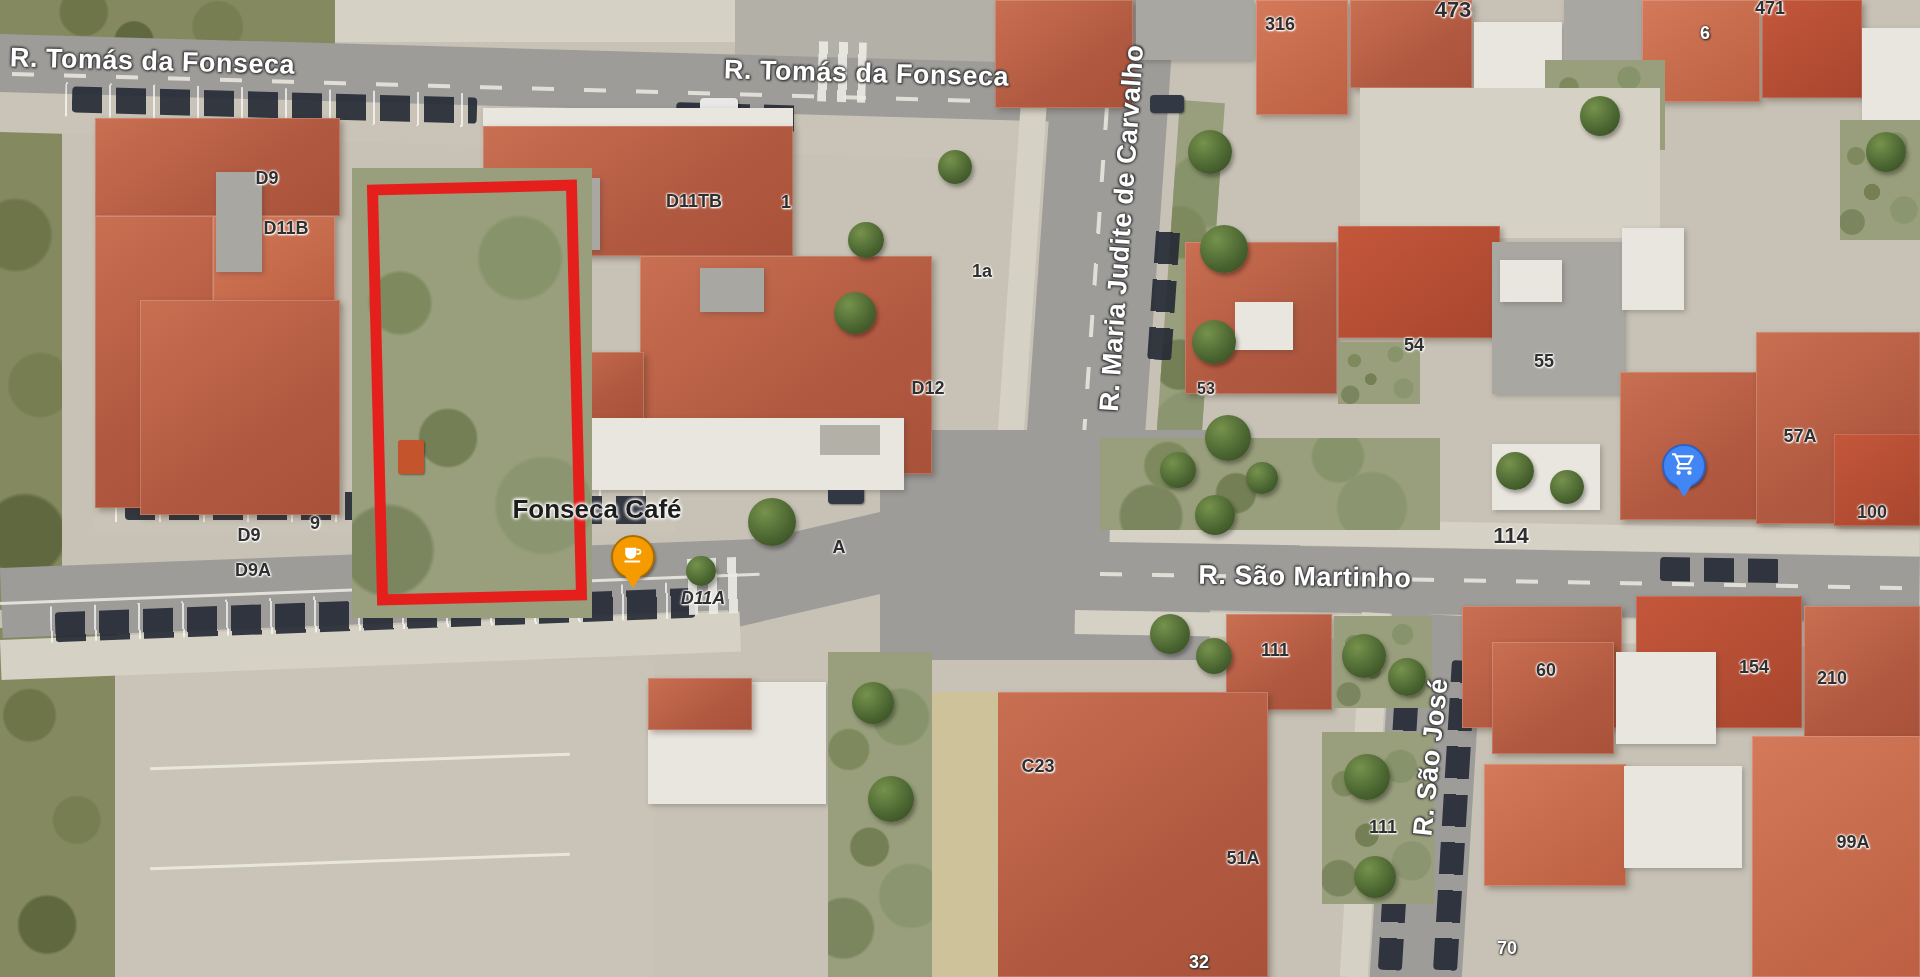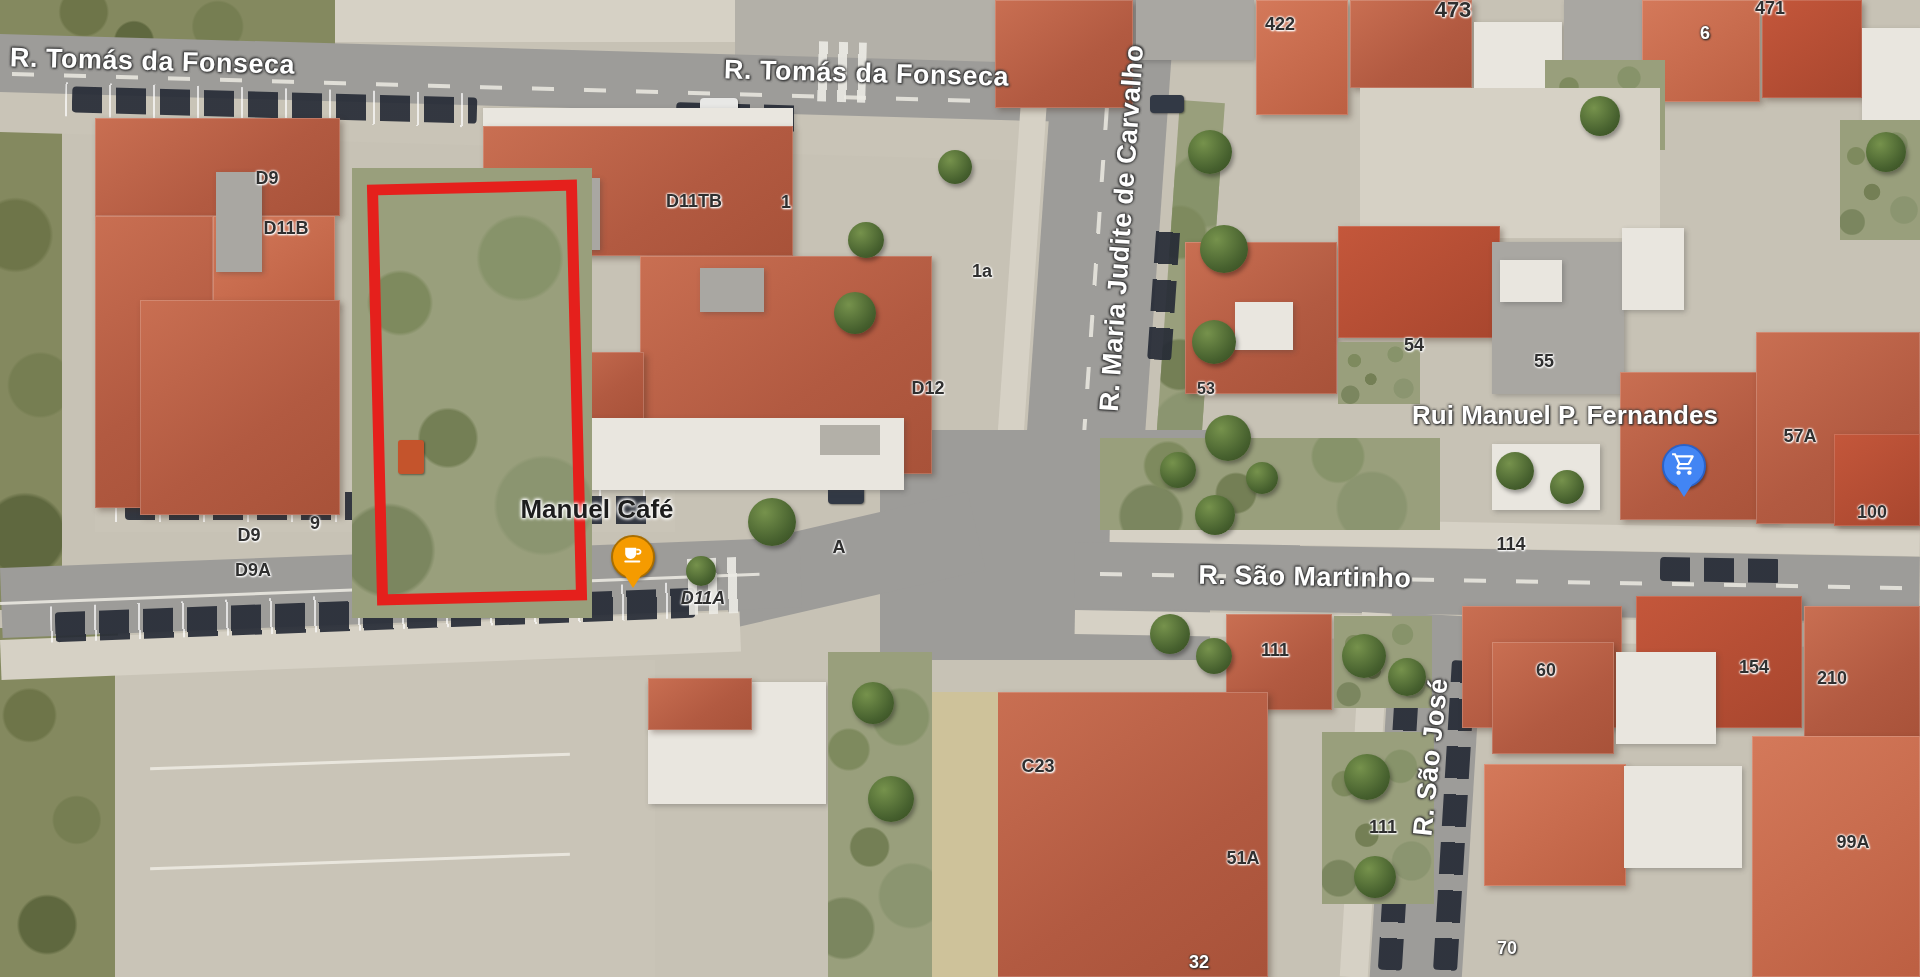--- a/index.html
+++ b/index.html
@@ -221,38 +221,37 @@
       <div class="bldg-label" style="font-size: 18px; left: 249px; top: 535px;">D9</div>
       <div class="bldg-label" style="font-size: 18px; left: 253px; top: 570px;">D9A</div>
       <div class="bldg-label" style="font-size: 18px; left: 839px; top: 547px;">A</div>
       <div class="bldg-label" style="font-size: 18px; left: 703px; top: 598px; font-style: italic;">D11A</div>
       <div class="bldg-label" style="font-size: 18px; left: 1038px; top: 766px;">C23</div>
       <div class="bldg-label" style="font-size: 16px; left: 1180px; top: 389px; margin-left: 26px;">53</div>
       <div class="bldg-label" style="font-size: 18px; left: 1414px; top: 322px; margin-top: 23px;">54</div>
       <div class="bldg-label" style="font-size: 18px; left: 1544px; top: 361px;">55</div>
       <div class="bldg-label" style="font-size: 18px; left: 1800px; top: 436px;">57A</div>
       <div class="bldg-label" style="font-size: 18px; left: 1872px; top: 512px;">100</div>
-      <div class="bldg-label" style="font-size: 18px; left: 1511px; top: 536px; margin-top: 8px;">114</div>
+      <div class="bldg-label" style="font-size: 22px; left: 1511px; top: 536px;">114</div>
       <div class="bldg-label" style="font-size: 18px; left: 1275px; top: 650px;">111</div>
       <div class="bldg-label" style="font-size: 18px; left: 1546px; top: 670px;">60</div>
       <div class="bldg-label" style="font-size: 18px; left: 1754px; top: 667px;">154</div>
       <div class="bldg-label" style="font-size: 18px; left: 1832px; top: 678px;">210</div>
       <div class="bldg-label" style="font-size: 18px; left: 1243px; top: 858px;">51A</div>
       <div class="bldg-label" style="font-size: 18px; left: 1383px; top: 827px;">111</div>
       <div class="bldg-label" style="font-size: 18px; left: 1853px; top: 842px;">99A</div>
       <div class="bldg-label light" style="font-size: 18px; left: 1199px; top: 962px;">32</div>
       <div class="bldg-label light" style="font-size: 18px; left: 1507px; top: 948px;">70</div>
-      <div class="bldg-label" style="font-size: 18px; left: 1280px; top: 24px;">422</div>
+      <div class="bldg-label" style="font-size: 18px; left: 1280px; top: 24px;">316</div>
       <div class="bldg-label" style="font-size: 22px; left: 1453px; top: 10px;">473</div>
       <div class="bldg-label" style="font-size: 18px; left: 1770px; top: 8px;">471</div>
       <div class="bldg-label light" style="font-size: 18px; left: 1705px; top: 33px;">6</div>
     </div>
 
-  <div class="poi-label dark" id="poi-label-0" style="left: 597px; top: 509px; font-size: 26px;">Manuel Café</div>
-  <div class="poi-label light" id="poi-label-1" style="left: 1565px; top: 415px; font-size: 26px;">Rui Manuel P. Fernandes</div>
+  <div class="poi-label dark" id="poi-label-0" style="left: 597px; top: 509px; font-size: 26px;">Fonseca Café</div>
 
   <div class="pin" id="poi-marker-0" style="left: 633px; top: 588px;">
     <div class="head" style="background: rgb(245, 155, 0); border: 2px solid rgb(169, 110, 0);">
       <span>
         <svg viewBox="0 0 24 24" width="22" height="22" aria-hidden="true">
           <g fill="#ffffff">
             <path d="M3.5 4h12v6.2c0 3.4-2.7 6.1-6 6.1s-6-2.7-6-6.1V4z"></path>
             <path d="M15.5 5.2h2.3c1.9 0 3.4 1.5 3.4 3.3s-1.5 3.3-3.4 3.3h-2v-2h2c.8 0 1.4-.6 1.4-1.3s-.6-1.3-1.4-1.3h-2.3v-2z"></path>
             <rect x="2.5" y="18" width="17.5" height="2.2" rx="1.1"></rect>
           </g>

